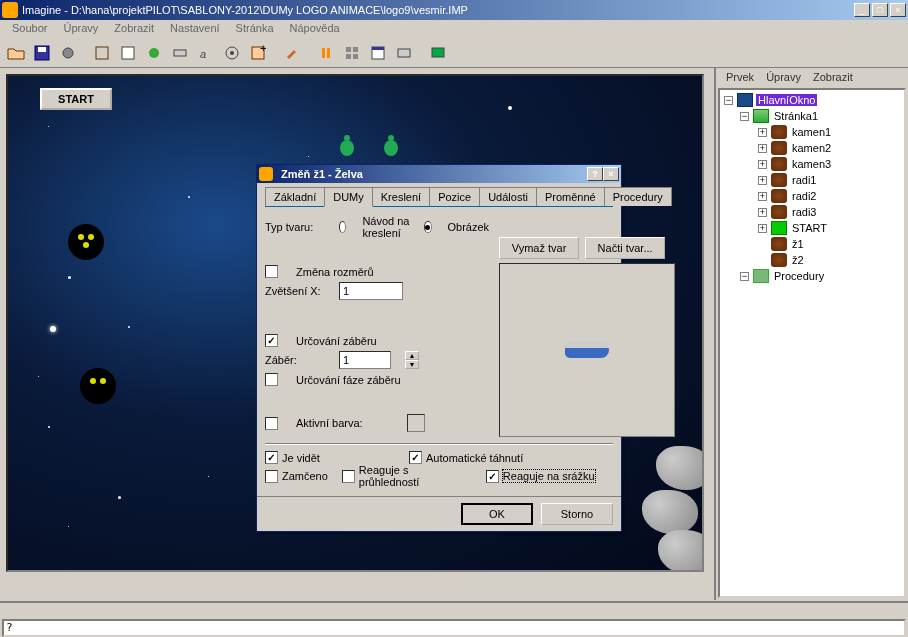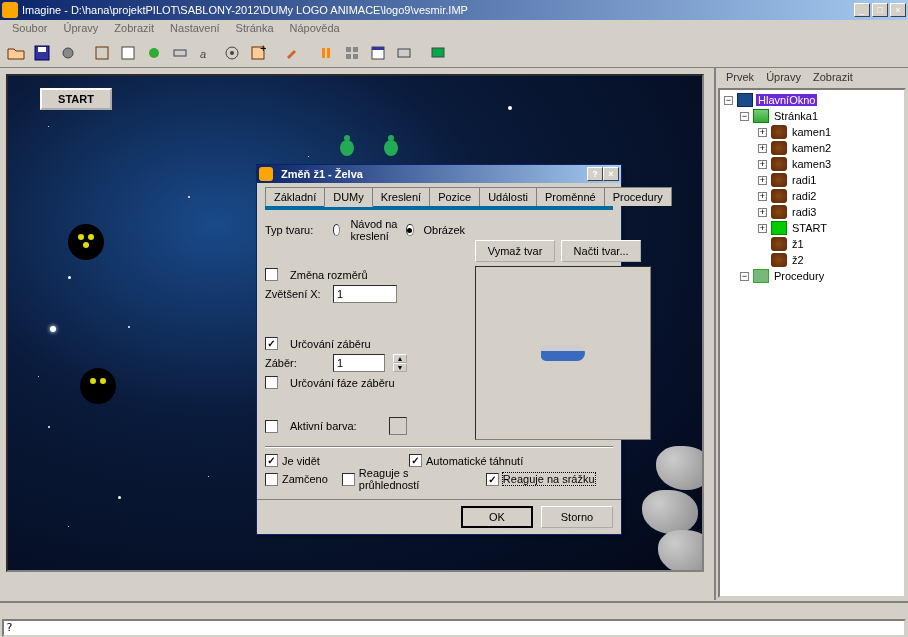--- a/index.html
+++ b/index.html
@@ -69,24 +69,24 @@
 
 
 .command-area { position: absolute; bottom: 0; left: 0; right: 0; height: 36px; border-top: 2px solid #808080; }
 .command-line { height: 18px; background: #fff; border: 2px inset #d4d0c8; margin: 2px; padding: 0 2px; font-family: monospace; }
 
 
 .dialog { position: absolute; top: 164px; left: 256px; width: 366px; background: #d4d0c8; border: 1px solid #0a246a; box-shadow: 2px 2px 3px rgba(0,0,0,0.3); }
 .dialog-title { height: 18px; background: linear-gradient(to right, #0a246a, #a6caf0); display: flex; align-items: center; color: white; font-weight: bold; padding: 0 2px; }
 .dialog-title-text { flex: 1; margin-left: 4px; }
 .dialog-body { padding: 4px 8px 8px; }
-.tabs { display: flex; border-bottom: 4px solid #0369a1; margin-bottom: 4px; }
+.tabs { display: flex; border-bottom: 1px solid #0369a1; margin-bottom: 4px; }
 .tab { padding: 3px 8px; border: 1px solid #808080; border-bottom: none; background: #d4d0c8; margin-right: -1px; cursor: pointer; position: relative; }
 .tab.active { background: #d4d0c8; border-bottom: 1px solid #d4d0c8; margin-bottom: -1px; z-index: 1; }
-.form-row { display: flex; align-items: center; margin: 4px 0; gap: 8px; }
+.form-row { display: flex; align-items: center; margin: 4px 0; gap: 14px; }
 .form-label { min-width: 60px; }
 .radio { width: 12px; height: 12px; border-radius: 50%; border: 1px inset #808080; background: #fff; display: inline-flex; align-items: center; justify-content: center; margin-right: 2px; }
 .radio.checked::after { content:''; width: 5px; height: 5px; background: #000; border-radius: 50%; }
 .checkbox { width: 13px; height: 13px; border: 1px inset #808080; background: #fff; display: inline-flex; align-items: center; justify-content: center; margin-right: 4px; font-size: 10px; }
 .checkbox.checked::after { content:'✓'; font-weight: bold; }
 .text-input { height: 18px; border: 1px inset #808080; background: #fff; padding: 0 3px; }
 .btn { height: 22px; padding: 0 8px; border: 1px outset #fff; background: #d4d0c8; cursor: pointer; min-width: 72px; }
 .btn.default { border: 2px solid #000; padding: 0 6px; }
 .preview-box { border: 1px inset #808080; background: #d4d0c8; width: 176px; height: 174px; display: flex; align-items: center; justify-content: center; }
 .ship-preview { width: 44px; height: 16px; background: linear-gradient(to bottom, #ccc 40%, #3a6ac0 40%); border-radius: 6px 10px 10px 6px; }

